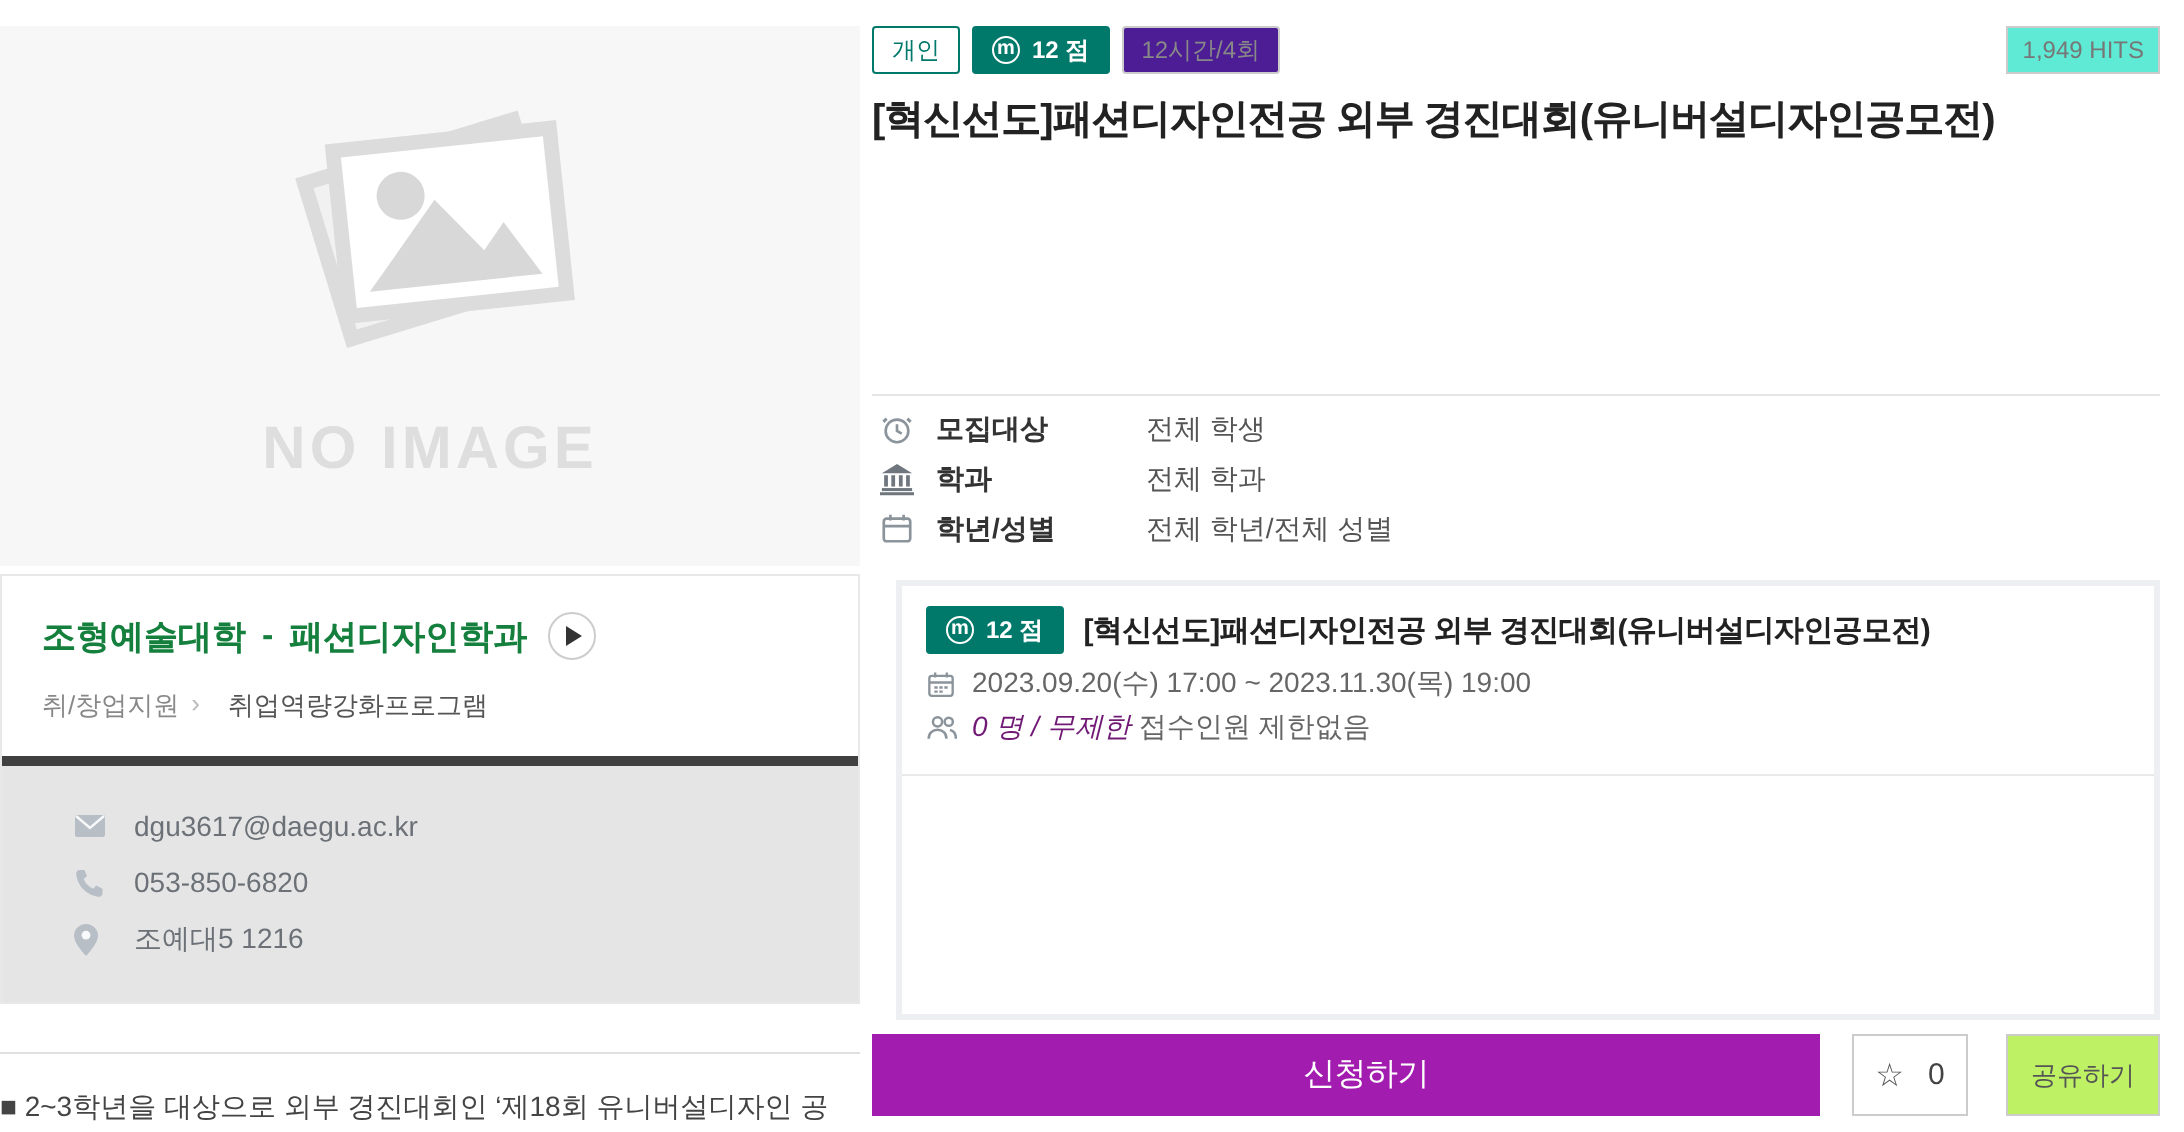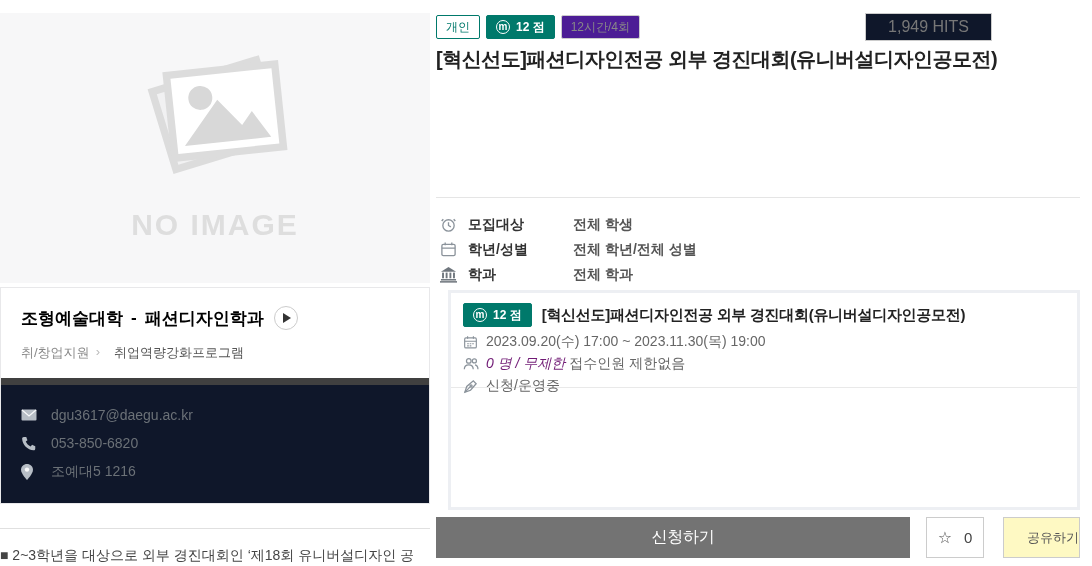--- a/index.html
+++ b/index.html
@@ -9,73 +9,73 @@
 
   
   .left-col { position:absolute; left:0; top:13px; width:430px; }
   .no-image { height:270px; background:#f7f7f8; display:flex; flex-direction:column;
     align-items:center; justify-content:center;gap:16px; }
   .no-image svg { display:block; }
   .no-image-text { margin-top:18px; font-size:30px; font-weight:bold; color:#dedede; letter-spacing:2px; }
 
   .info-card { margin-top:4px; border:1px solid #e8e8ea; background:#fff; }
   .info-card-head { padding:18px 20px 16px 20px; }
-  .dept-row { display:flex; align-items:center; font-size:17px; font-weight:bold; color:#000000; }
+  .dept-row { display:flex; align-items:center; font-size:17px; font-weight:bold; color:#15803d; }
   .dept-sep { margin:0 8px; font-weight:bold; }
   .play-btn { width:24px; height:24px; border:1px solid #ccc; border-radius:50%; margin-left:10px;
     display:inline-flex; align-items:center; justify-content:center; background:#fff; cursor:pointer; }
   .play-tri { width:0; height:0; border-left:8px solid #333; border-top:5px solid transparent;
     border-bottom:5px solid transparent; margin-left:2px; }
   .cat-row { margin-top:14px; font-size:13px; color:#888; display:flex; align-items:flex-start; }
   .cat-chevron { margin:0 14px 0 6px; color:#bbb; font-size:13px; }
   .cat-program { color:#555; }
 
-  .contact-panel { background:#0f172a; border-top:7px solid #404040; padding:16px 20px; }
+  .contact-panel { background:#e5e5e5; border-top:5px solid #404040; padding:16px 36px; }
   .contact-row { display:flex; align-items:center; font-size:14px; color:#6b7177; padding:6px 0; }
   .contact-row .cicon { width:18px; margin-right:12px; display:inline-flex; }
 
   .left-divider { margin-top:24px; border-top:1px solid #e0e0e0; }
   .desc-text { margin-top:12px; font-size:14px; line-height:28px; color:#444; padding-right:6px; }
 
   
   .right-col { position:absolute; left:436px; top:13px; width:644px; height:553px; }
-  .badge-row { position:absolute; left:0; top:0; width:556px; display:flex; align-items:center; gap:6px; }
+  .badge-row { position:absolute; left:0; top:0; width:644px; display:flex; align-items:center; gap:6px; }
   .badge { font-size:12px; padding:3px 9px; border-radius:2px; line-height:16px; white-space:nowrap; }
   .badge-outline-teal { border:1px solid #00796b; color:#00796b; background:#fff; }
   .badge-filled-teal { background:#00796b; color:#fff; border:1px solid #00796b; display:inline-flex; align-items:center; font-weight:bold; }
   .badge-outline-gray { border:1px solid #ccc; color:#888; background:#4c1d95; }
   .m-circle { display:inline-flex; width:14px; height:14px; border:1px solid #fff; border-radius:50%;
     align-items:center; justify-content:center; font-size:10px; font-weight:bold; margin-right:6px; line-height:1; }
-  .hits-badge { margin-left:auto; border:1px solid #ccc; color:#777; font-size:16px; padding:4px 22px; background:#0f172a; }
+  .hits-badge { margin-left:auto; border:1px solid #ccc; color:#777; font-size:12px; padding:4px 7px; background:#5eead4; }
 
   .page-title { position:absolute; left:0; top:33px; font-size:20px; font-weight:bold; color:#222; letter-spacing:-0.5px; }
 
-  .meta-section { position:absolute; left:0; top:184px; width:644px; border-top:1px solid #e5e5e5; padding-top:14px; }
+  .meta-section { position:absolute; left:0; top:184px; width:644px; border-top:1px solid #e5e5e5; padding-top:4px; }
   .meta-row { display:flex; align-items:center; height:25px; }
   .meta-row .micon { width:18px; display:inline-flex; margin:0 10px 0 4px; }
   .meta-label { font-size:14px; font-weight:bold; color:#333; width:105px; }
-  .meta-value { font-size:14px; color:#555;font-weight:bold; }
+  .meta-value { font-size:14px; color:#555; }
 
   .session-box { position:absolute; left:12px; top:277px; width:632px; height:220px; background:#fff;
     border:3px solid #edeff3; }
   .session-inner { padding:8px 12px 0 12px; border-bottom:1px solid #e9e9e9; height:95px; }
   .session-head { display:flex; align-items:center; gap:10px; padding:2px 0 4px 0; }
   .session-title { font-size:15px; font-weight:bold; color:#222; letter-spacing:-0.3px; }
   .session-row { display:flex; align-items:center; font-size:14px; color:#666; height:22px; }
   .session-row .sicon { width:17px; display:inline-flex; margin-right:6px; }
   .cap-highlight { color:#701a75; margin-right:4px;font-style:italic; }
 
   .action-row { position:absolute; left:0; top:504px; width:644px; height:41px; display:flex; }
-  .apply-btn { width:474px; height:41px; background:#737373; color:#fff; font-size:16px; border:none;
+  .apply-btn { width:474px; height:41px; background:#a21caf; color:#fff; font-size:16px; border:none;
     cursor:pointer; font-family:inherit; letter-spacing:-0.3px;padding-left:20px; }
   .fav-btn { margin-left:16px; width:58px; height:41px; background:#fff; border:1px solid #ccc; color:#444;
     font-size:15px; display:inline-flex; align-items:center; justify-content:center; gap:12px; cursor:pointer; font-family:inherit; }
   .fav-star { font-size:16px; color:#555; }
-  .share-btn { margin-left:auto; width:77px; height:41px; background:#fef9c3; border:1px solid #ccc; color:#555;
-    font-size:13px; cursor:pointer; font-family:inherit;text-align:right; }
+  .share-btn { margin-left:auto; width:77px; height:41px; background:#bef264; border:1px solid #ccc; color:#555;
+    font-size:13px; cursor:pointer; font-family:inherit; }
   svg.ic { stroke:#8b939b; fill:none; stroke-width:1.4; }
 </style>
 </head>
 <body>
 
 <div class="stage">
 
   <div class="left-col">
     <div class="no-image">
       <svg width="190" height="120" viewBox="0 0 200 130">
@@ -160,46 +160,46 @@
       <div class="meta-row">
         <span class="micon">
           <svg class="ic" width="17" height="17" viewBox="0 0 18 18">
               <circle cx="9" cy="10" r="6"></circle>
               <path d="M9 6.5V10l2.5 1.5"></path>
               <path d="M3.5 3.5 1.8 5.2M14.5 3.5l1.7 1.7" stroke-width="1.6"></path>
             </svg>
         </span>
         <span class="meta-label">모집대상</span>
         <span class="meta-value">전체 학생</span>
-      </div>
-      <div class="meta-row">
-        <span class="micon">
-          <svg class="ic" width="17" height="17" viewBox="0 0 18 18">
-              <rect x="2" y="3.5" width="14" height="12" rx="1.5"></rect>
-              <path d="M2 7.5h14M5.5 1.5v3M12.5 1.5v3"></path>
-            </svg>
-        </span>
-        <span class="meta-label">학년/성별</span>
-        <span class="meta-value">전체 학년/전체 성별</span>
       </div>
       <div class="meta-row">
         <span class="micon">
           <svg width="17" height="17" viewBox="0 0 18 18" fill="#6f767d">
               <polygon points="9,1 17,6 1,6"></polygon>
               <rect x="2.2" y="7" width="2" height="6"></rect>
               <rect x="6" y="7" width="2" height="6"></rect>
               <rect x="10" y="7" width="2" height="6"></rect>
               <rect x="13.8" y="7" width="2" height="6"></rect>
               <rect x="1" y="13.8" width="16" height="1.6"></rect>
               <rect x="0" y="16" width="18" height="1.6"></rect>
             </svg>
         </span>
         <span class="meta-label">학과</span>
         <span class="meta-value">전체 학과</span>
       </div>
+      <div class="meta-row">
+        <span class="micon">
+          <svg class="ic" width="17" height="17" viewBox="0 0 18 18">
+              <rect x="2" y="3.5" width="14" height="12" rx="1.5"></rect>
+              <path d="M2 7.5h14M5.5 1.5v3M12.5 1.5v3"></path>
+            </svg>
+        </span>
+        <span class="meta-label">학년/성별</span>
+        <span class="meta-value">전체 학년/전체 성별</span>
+      </div>
     </div>
 
     <div class="session-box">
       <div class="session-inner">
         <div class="session-head">
           <span class="badge badge-filled-teal">
             <span class="m-circle">m</span>
             <span>12 점</span>
           </span>
           <span class="session-title">[혁신선도]패션디자인전공 외부 경진대회(유니버설디자인공모전)</span>
@@ -218,30 +218,20 @@
             <svg class="ic" width="16" height="14" viewBox="0 0 18 15">
                 <circle cx="6.5" cy="4" r="2.6"></circle>
                 <path d="M1.5 13.5c0-3 2.2-5 5-5s5 2 5 5"></path>
                 <circle cx="12.8" cy="4" r="2.3"></circle>
                 <path d="M13.5 8.6c2 .4 3.3 2.3 3.3 4.9"></path>
               </svg>
           </span>
           <span class="cap-highlight">0 명 / 무제한</span>
           <span>접수인원 제한없음</span>
         </div>
-        <div class="session-row">
-          <span class="sicon">
-            <svg class="ic" width="15" height="15" viewBox="0 0 16 16">
-                <path d="M2 14l2-6 7-6 3 3-6 7-6 2z"></path>
-                <circle cx="8.6" cy="7.4" r="1.1"></circle>
-                <path d="M2 14l5.6-5.6"></path>
-              </svg>
-          </span>
-          <span>신청/운영중</span>
-        </div>
       </div>
     </div>
 
     <div class="action-row">
       <button class="apply-btn">신청하기</button>
       <button class="fav-btn">
         <span class="fav-star">☆</span>
         <span>0</span>
       </button>
       <button class="share-btn">공유하기</button>

